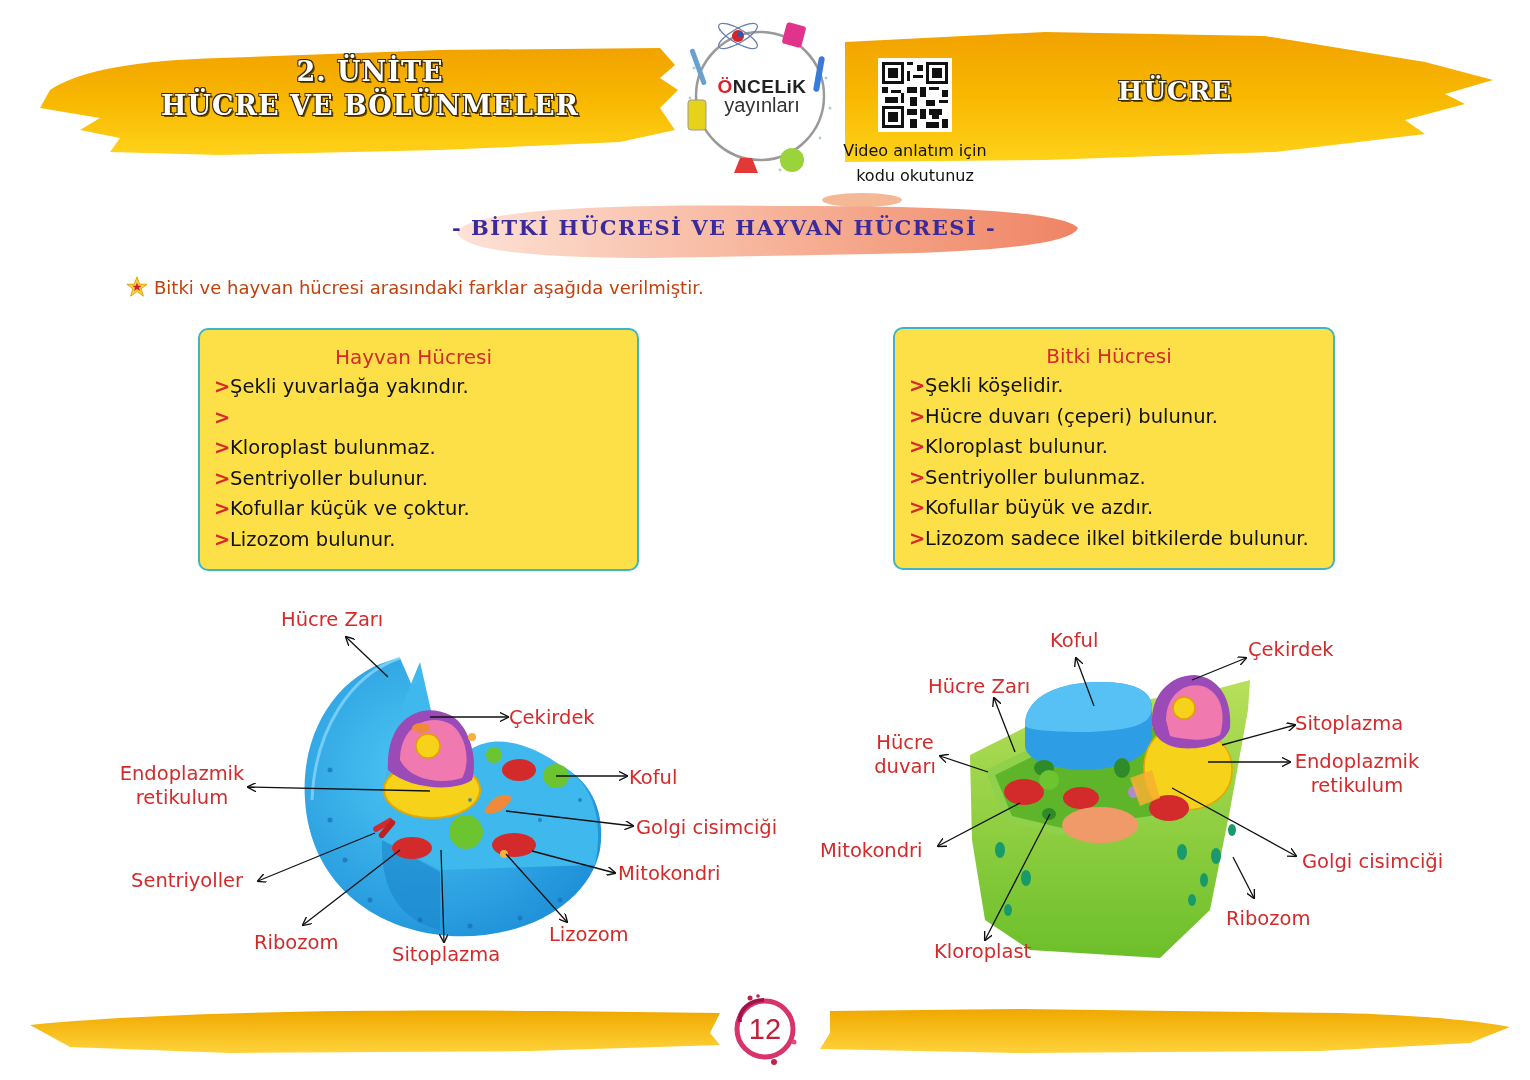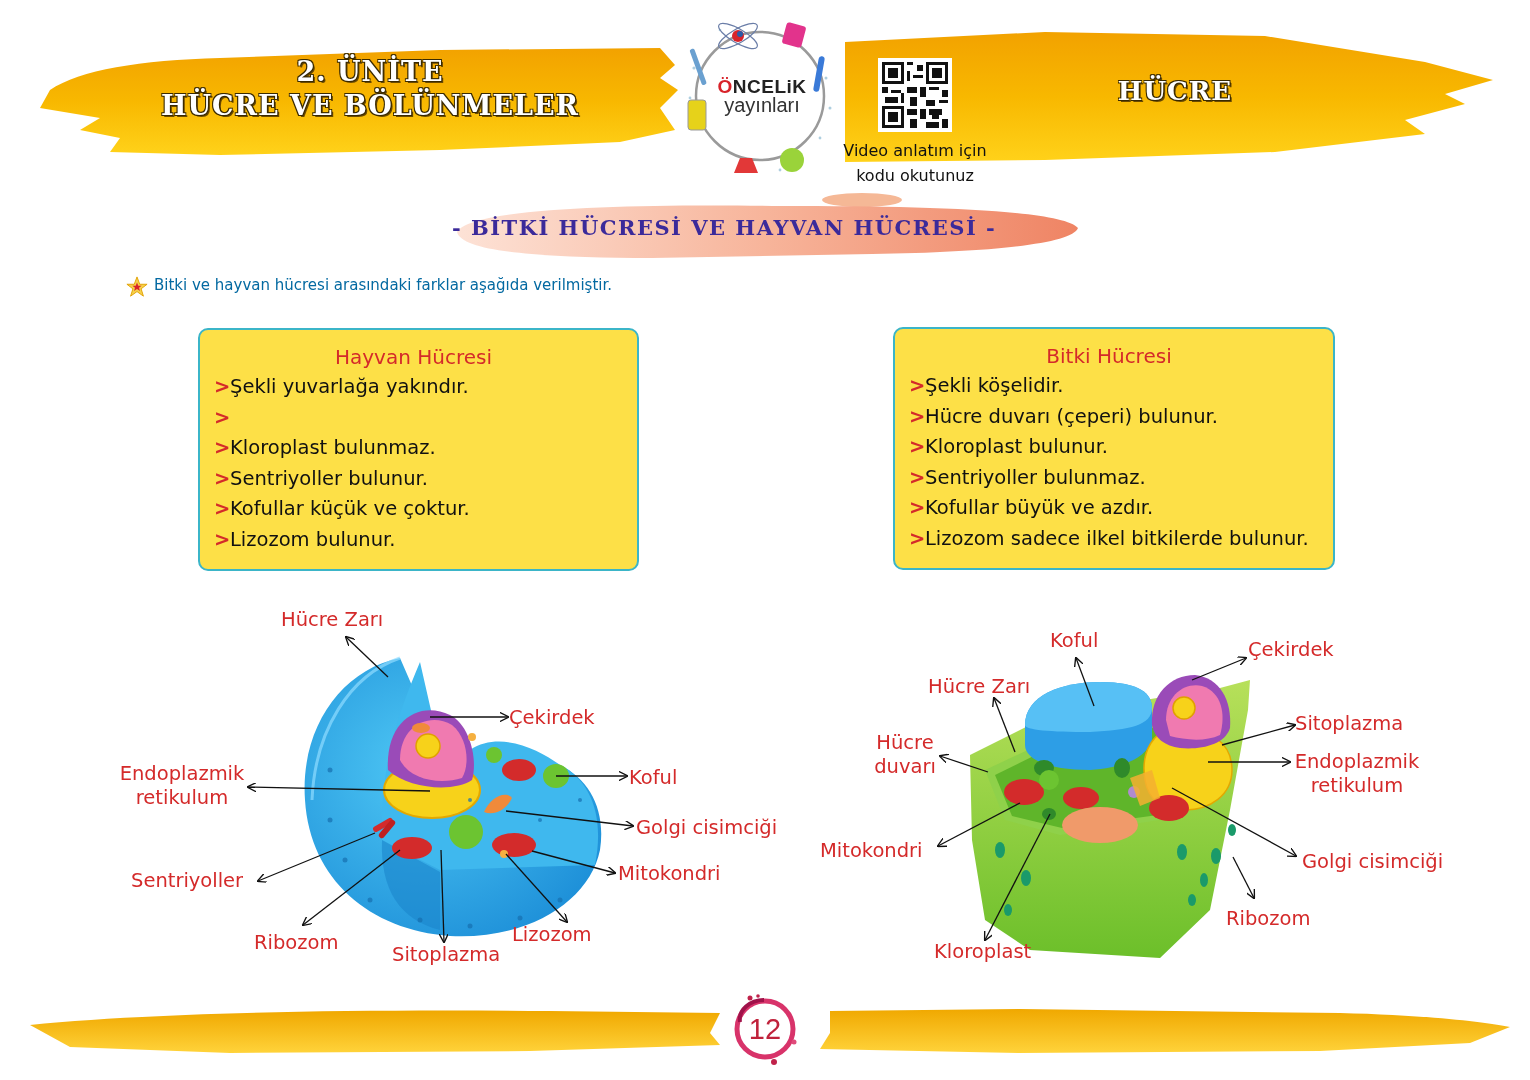--- a/index.html
+++ b/index.html
@@ -35,21 +35,21 @@
   .qr-caption { position: absolute; left: 835px; top: 138px; width: 160px; text-align: center; font-size: 16px; line-height: 25px; color: #111; }
 
   
   .banner { position: absolute; left: 452px; top: 192px; width: 630px; height: 72px; }
   .banner-title {
     position: absolute; left: 452px; top: 215px; width: 630px; text-align: left;
     font-family: "DejaVu Serif", serif; font-weight: bold; font-size: 21px; color: #3b2a9a; letter-spacing: 1.5px;
   }
 
   
-  .intro { position: absolute; left: 126px; top: 276px; display: flex; gap: 6px; font-size: 15px; color: #0369a1; }
+  .intro { position: absolute; left: 126px; top: 276px; display: flex; align-items: center; gap: 6px; font-size: 18px; color: #c2410c; }
   .intro .star { width: 22px; height: 22px; }
 
   
   .cmp-box { position: absolute; border: 2px solid #3bb5c8; border-radius: 10px; background: #fde047; padding: 12px 24px 10px 14px; }
   .cmp-box.animal { left: 198px; top: 328px; width: 441px; height: 243px; }
   .cmp-box.plant { left: 893px; top: 327px; width: 442px; height: 243px; }
   .cmp-title { text-align: center; color: #d42a2a; font-size: 20px; line-height: 30px; }
   .cmp-list { list-style: none; }
   .cmp-list li { font-size: 19.5px; line-height: 30.6px; color: #111; white-space: nowrap; display: flex; }
   .cmp-list li .bullet { color: #d42a2a; font-weight: bold; width: 16px; flex: 0 0 16px; }
@@ -326,21 +326,21 @@
 <div class="lbl center" style="left:112px;top:762px;width:140px;">
   <div>Endoplazmik</div>
   <div>retikulum</div>
 </div>
 <div class="lbl" style="left:629px;top:766px;">Koful</div>
 <div class="lbl" style="left:636px;top:816px;">Golgi cisimciği</div>
 <div class="lbl" style="left:618px;top:862px;">Mitokondri</div>
 <div class="lbl" style="left:131px;top:869px;">Sentriyoller</div>
 <div class="lbl" style="left:254px;top:931px;">Ribozom</div>
 <div class="lbl" style="left:392px;top:943px;">Sitoplazma</div>
-<div class="lbl" style="left:512px;top:923px;">Lizozom</div>
+<div class="lbl" style="left:549px;top:923px;">Lizozom</div>
 
 <div class="diagram" style="left:800px;top:620px;width:700px;height:360px;">
   <svg width="700" height="360" viewBox="0 0 700 360">
     <defs>
       <marker id="arr2" viewBox="0 0 10 10" refX="9" refY="5" markerWidth="7" markerHeight="7" orient="auto-start-reverse">
         <path d="M0 0 L10 5 L0 10" fill="none" stroke="#111" stroke-width="1.5"></path>
       </marker>
       <linearGradient id="gWall" x1="0" y1="0" x2="0" y2="1">
         <stop offset="0" stop-color="#b7e05a"></stop>
         <stop offset="1" stop-color="#6cbf2a"></stop>

